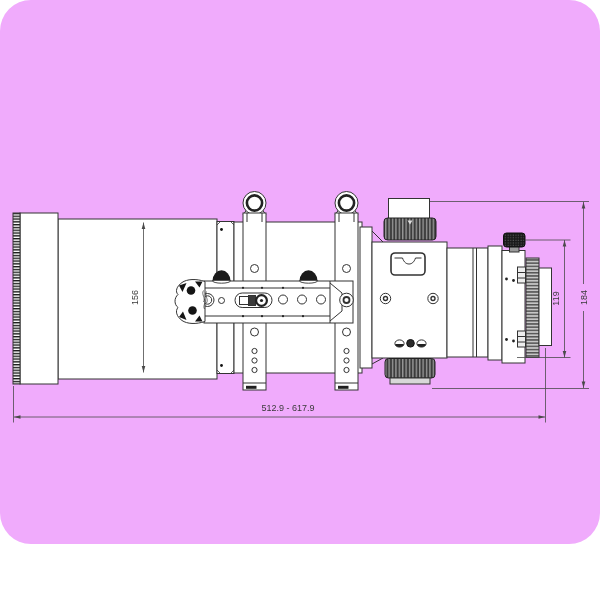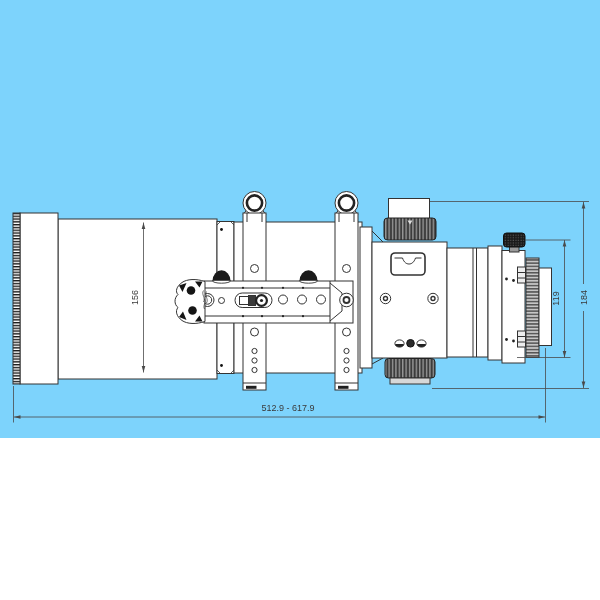--- a/index.html
+++ b/index.html
@@ -1,17 +1,17 @@
 <!DOCTYPE html>
 <html><head>
 <meta charset="utf-8">
 <style>
   html,body{margin:0;padding:0;background:#fff;}
-  #canvas{position:relative;width:600px;height:438px;background:#7dd3fc;overflow:hidden;
-          font-family:"Liberation Sans", sans-serif;}
+  #canvas{position:relative;width:600px;height:544px;background:#f0abfc;overflow:hidden;
+          font-family:"Liberation Sans", sans-serif;border-radius:31px;}
   svg text{font-family:"Liberation Sans", sans-serif;font-size:9px;fill:#3a3a3a;}
 </style>
 </head>
 <body>
 
 <div id="canvas">
 <svg width="600" height="600" viewBox="0 0 600 600">
   <defs>
     <pattern id="knFront" width="6" height="2.8" patternUnits="userSpaceOnUse">
       <rect width="6" height="2.8" fill="#ffffff"></rect>

